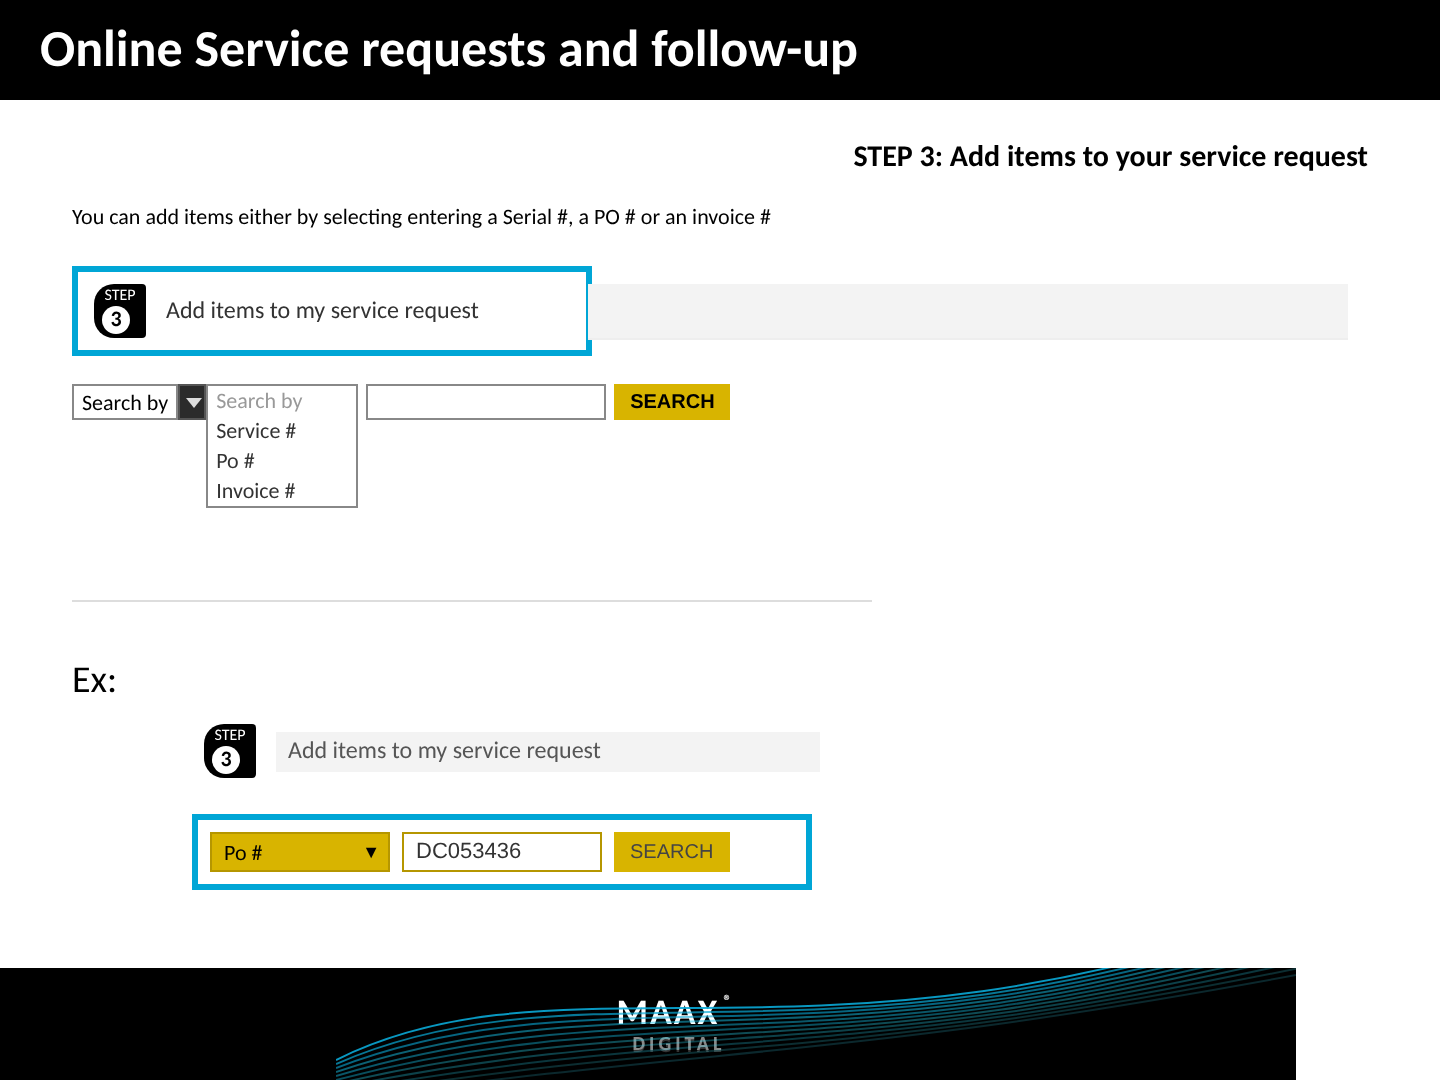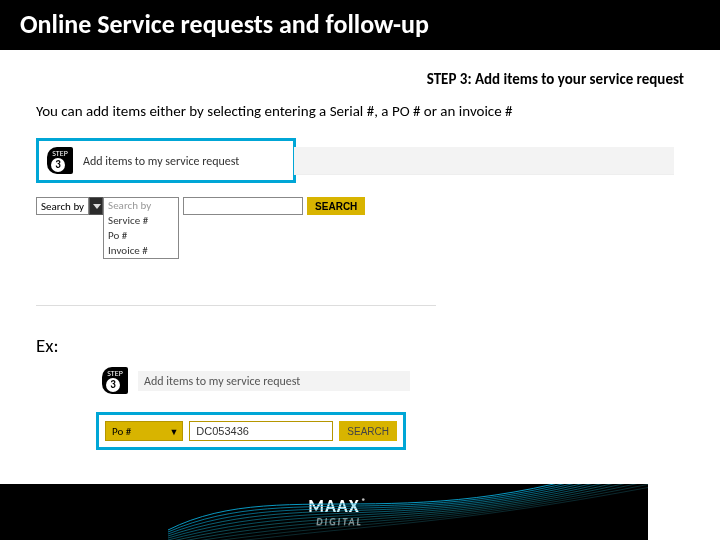--- a/index.html
+++ b/index.html
@@ -21,21 +21,21 @@
   .content {
     padding: 20px 36px 0 36px;
   }
   .step-heading {
     font-size: 15px;
     font-weight: bold;
     margin-bottom: 14px;
     text-align: right;
   }
   .step-desc {
-    font-size: 15px;
+    font-size: 11px;
     margin-bottom: 18px;
   }
   .shot1 {
     display: flex;
     flex-direction: column;
     gap: 0;
   }
   .row1 {
     border: 3px solid #00a6d6;
     padding: 6px 8px;
@@ -186,21 +186,21 @@
   }
   .ex-select .arrow {
     position: absolute;
     right: 4px;
     font-size: 9px;
     color: #000;
   }
   .ex-input {
     border: 1px solid #b59600;
     height: 20px;
-    width: 144px;
+    width: 100px;
     font-size: 11px;
     padding: 0 6px;
     color: #333;
     margin-left: 6px;
   }
   .ex-search-btn {
     background: #d8b400;
     color: #444;
     font-size: 10px;
     height: 20px;
@@ -237,21 +237,20 @@
     margin-left: 2px;
   }
   .logo .digital {
     font-size: 10px;
     letter-spacing: 2px;
     color: #888;
     font-weight: bold;
     text-shadow: 0 1px 0 #333;
     margin-top: 2px;
     margin-left: 8px;
-    font-style: italic;
   }
   .wave {
     position: absolute;
     right: -40px;
     bottom: -20px;
     width: 520px;
     height: 140px;
     pointer-events: none;
   }
 </style>

